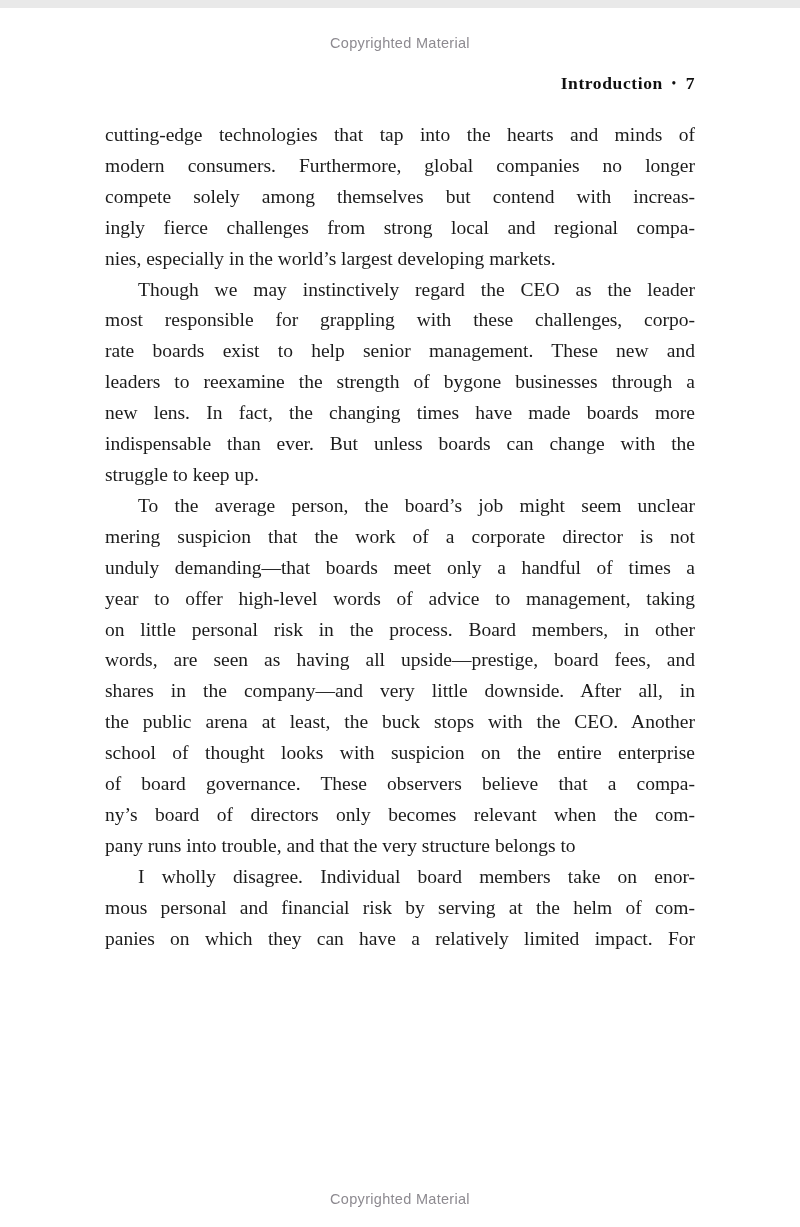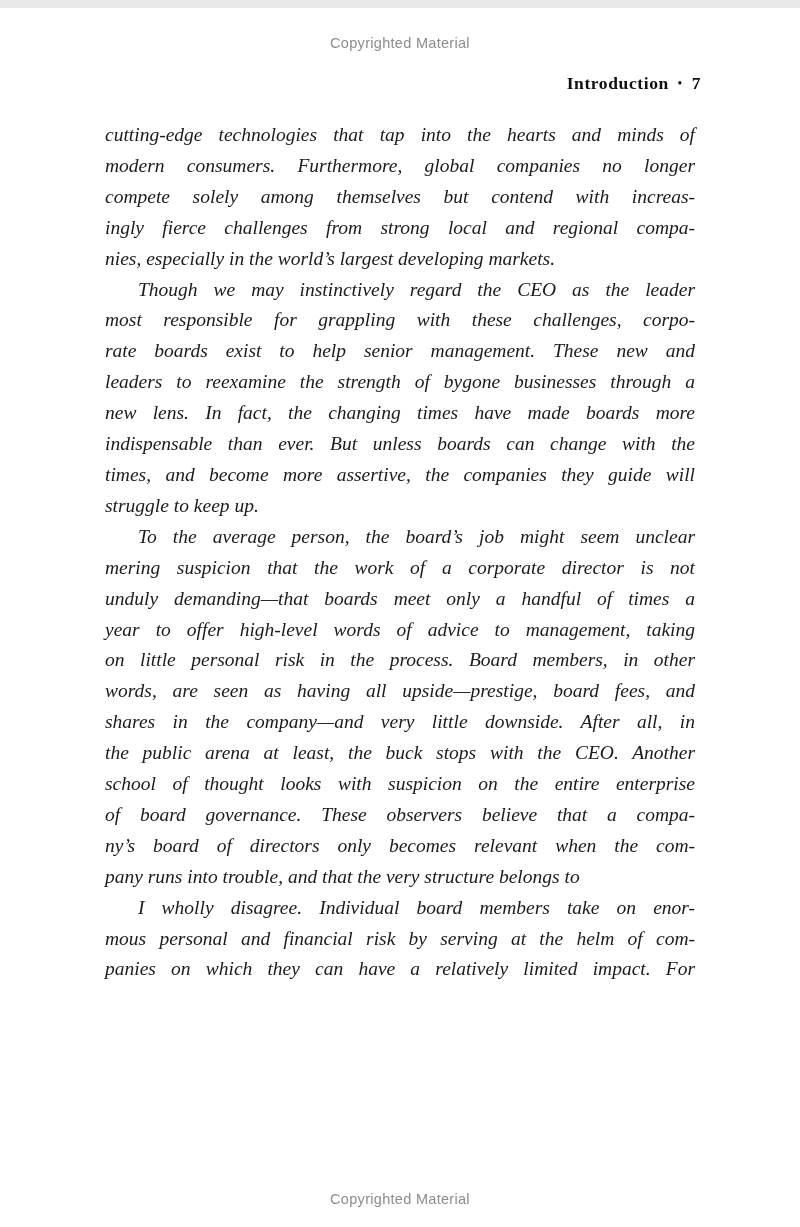--- a/index.html
+++ b/index.html
@@ -26,21 +26,21 @@
     font-weight: 400;
     letter-spacing: 0.3px;
     color: var(--copyright-color, #8d8a90);
   }
   .copyright.top { top: 27px; }
   .copyright.bottom { top: 1183px; }
 
   .running-header {
     position: absolute;
     top: 65px;
-    right: 99px;
+    right: 105px;
     font-family: "Liberation Serif", serif;
     font-weight: 700;
     font-size: 17.5px;
     letter-spacing: 0.6px;
     color: var(--header-color, #101010);
     white-space: nowrap;
     text-align: center;
   }
   .running-header .bullet {
     display: inline-block;
@@ -51,21 +51,21 @@
 
   .body-text {
     position: absolute;
     top: 112px;
     left: 105px;
     width: 590px;
     font-size: 19.5px;
     line-height: 30.9px;
     color: var(--body-color, #1b1b1b);
   }
-  .para { margin: 0; padding: 0; font-style: italic; }
+  .para { margin: 0; padding: 0; }
   .para .line {
     text-align: justify;
     text-align-last: justify;
     white-space: normal;
   }
   .para.indent .line:first-child { text-indent: 33px; }
   .para.last-left .line:last-child { text-align-last: left; }
 </style>
 </head>
 <body>
@@ -86,21 +86,20 @@
         <div class="line">ingly fierce challenges from strong local and regional compa-</div>
         <div class="line">nies, especially in the world’s largest developing markets.</div>
       </div>
       <div class="para indent last-left">
         <div class="line">Though we may instinctively regard the CEO as the leader</div>
         <div class="line">most responsible for grappling with these challenges, corpo-</div>
         <div class="line">rate boards exist to help senior management. These new and</div>
         <div class="line">leaders to reexamine the strength of bygone businesses through a</div>
         <div class="line">new lens. In fact, the changing times have made boards more</div>
         <div class="line">indispensable than ever. But unless boards can change with the</div>
-        <div class="line">times, and become more assertive, the companies they guide will</div>
         <div class="line">struggle to keep up.</div>
       </div>
       <div class="para indent last-left">
         <div class="line">To the average person, the board’s job might seem unclear</div>
         <div class="line">mering suspicion that the work of a corporate director is not</div>
         <div class="line">unduly demanding—that boards meet only a handful of times a</div>
         <div class="line">year to offer high-level words of advice to management, taking</div>
         <div class="line">on little personal risk in the process. Board members, in other</div>
         <div class="line">words, are seen as having all upside—prestige, board fees, and</div>
         <div class="line">shares in the company—and very little downside. After all, in</div>

